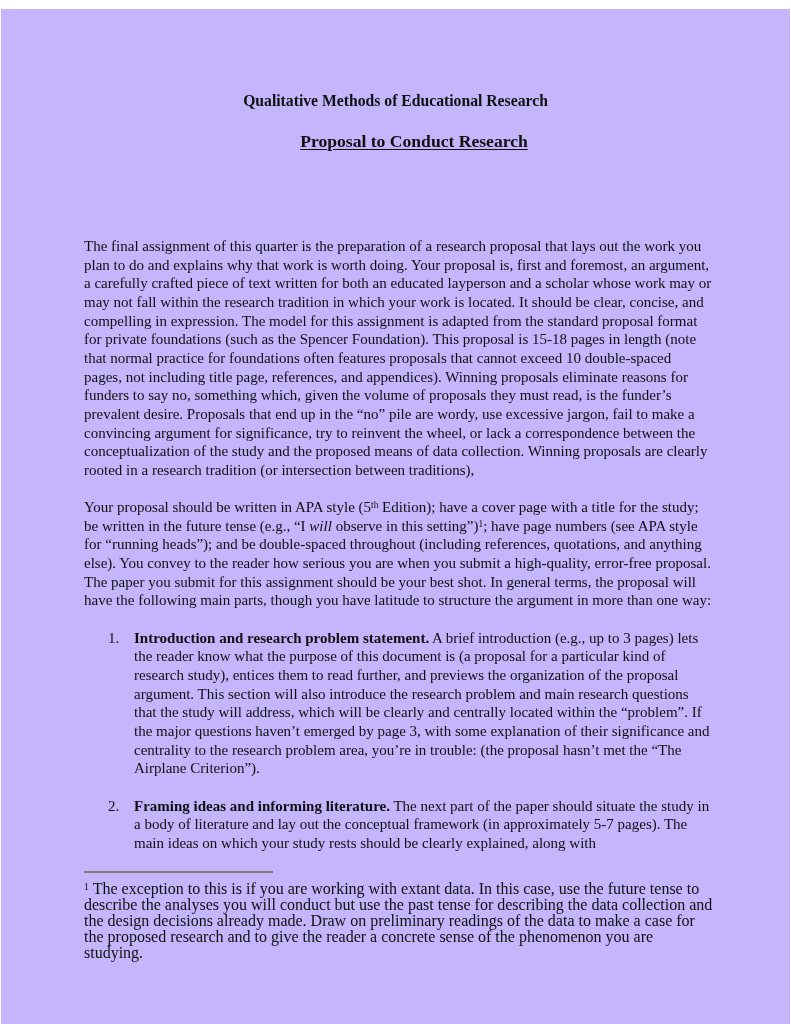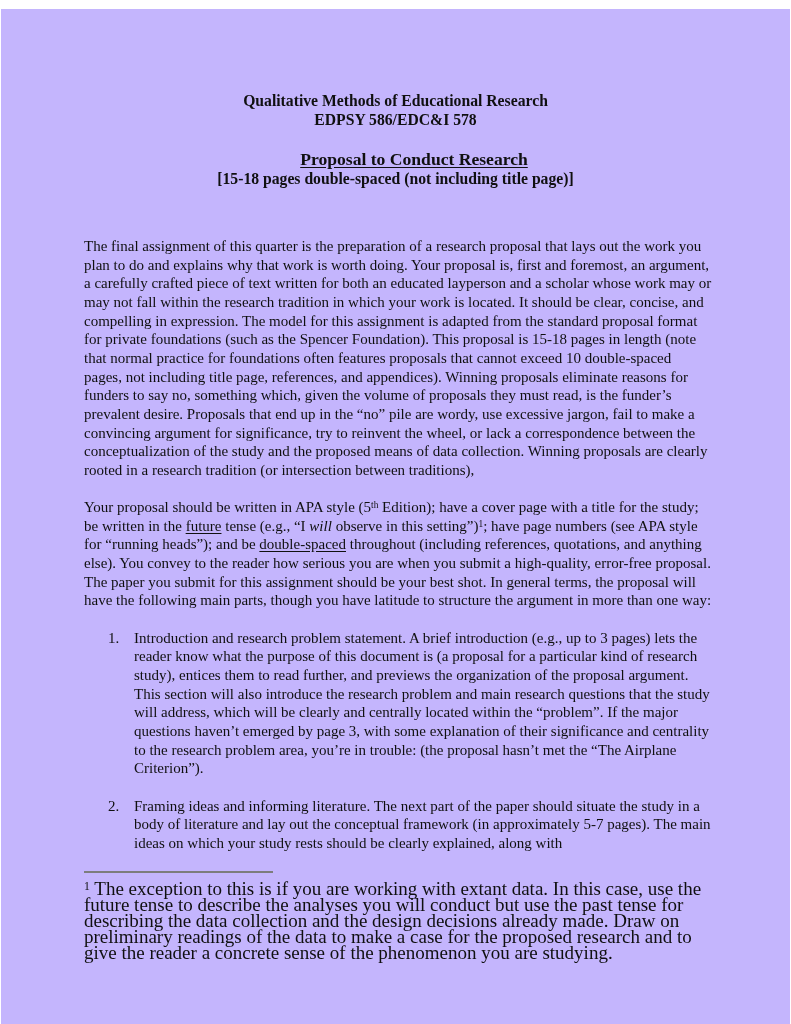--- a/index.html
+++ b/index.html
@@ -38,56 +38,54 @@
     line-height: 18.65px;
   }
   .para { margin: 0 0 18.6px 0; }
   .doc-list { list-style: none; margin: 0; padding: 0; }
   .doc-list li {
     position: relative;
     padding-left: 50px;
     margin-bottom: 18.6px;
   }
   .doc-list .num { position: absolute; left: 24px; top: 0; }
-  .b { font-weight: normal; }
+  .b { font-weight: bold; }
   .i { font-style: italic; }
-  .u { text-decoration: underline; text-underline-offset: 2px; }
+  .u { text-underline-offset: 2px; }
   .sup {
     font-size: 0.62em;
     position: relative;
     top: -0.45em;
     line-height: 0;
   }
   .doc-footnote {
     position: absolute;
     left: 83px;
     width: 630px;
     top: 862px;
   }
   .fn-rule {
     width: 189px;
     border-top: 2px solid #7d7d7d;
     margin-bottom: 8px;
   }
   .fn-text {
     margin: 0;
-    font-size: 19px;
+    font-size: 16px;
     line-height: 16px;
   }
 </style>
 </head>
 <body>
 
 <div class="page">
 
   <header class="doc-header">
     <div>Qualitative Methods of Educational Research</div>
-    <div>EDPSY 586/EDC&amp;I 578</div>
     <div class="assignment-title">Proposal to Conduct Research</div>
-    <div>[15-18 pages double-spaced (not including title page)]</div>
   </header>
 
   <main class="doc-body">
     <p class="para"><span>The final assignment of this quarter is the preparation of a research proposal that lays out the work you plan to do and explains why that work is worth doing. Your proposal is, first and foremost, an argument, a carefully crafted piece of text written for both an educated layperson and a scholar whose work may or may not fall within the research tradition in which your work is located. It should be clear, concise, and compelling in expression. The model for this assignment is adapted from the standard proposal format for private foundations (such as the Spencer Foundation). This proposal is 15-18 pages in length (note that normal practice for foundations often features proposals that cannot exceed 10 double-spaced pages, not including title page, references, and appendices). Winning proposals eliminate reasons for funders to say no, something which, given the volume of proposals they must read, is the funder’s prevalent desire. Proposals that end up in the “no” pile are wordy, use excessive jargon, fail to make a convincing argument for significance, try to reinvent the wheel, or lack a correspondence between the conceptualization of the study and the proposed means of data collection. Winning proposals are clearly rooted in a research tradition (or intersection between traditions),</span></p>
     <p class="para"><span>Your proposal should be written in APA style (5</span><span class="sup">th</span><span> Edition); have a cover page with a title for the study; be written in the </span><span class="u">future</span><span> tense (e.g., “I </span><span class="i">will</span><span> observe in this setting”)</span><span class="sup">1</span><span>; have page numbers (see APA style for “running heads”); and be </span><span class="u">double-spaced</span><span> throughout (including references, quotations, and anything else). You convey to the reader how serious you are when you submit a high-quality, error-free proposal. The paper you submit for this assignment should be your best shot. In general terms, the proposal will have the following main parts, though you have latitude to structure the argument in more than one way:</span></p>
 
     <ol class="doc-list">
       <li>
         <span class="num">1.</span>
         <span class="li-text"><span class="b">Introduction and research problem statement.</span><span>  A brief introduction (e.g., up to 3 pages) lets the reader know what the purpose of this document is (a proposal for a particular kind of research study), entices them to read further, and previews the organization of the proposal argument. This section will also introduce the research problem and main research questions that the study will address, which will be clearly and centrally located within the “problem”. If the major questions haven’t emerged by page 3, with some explanation of their significance and centrality to the research problem area, you’re in trouble: (the proposal hasn’t met the “The Airplane Criterion”).</span></span>

